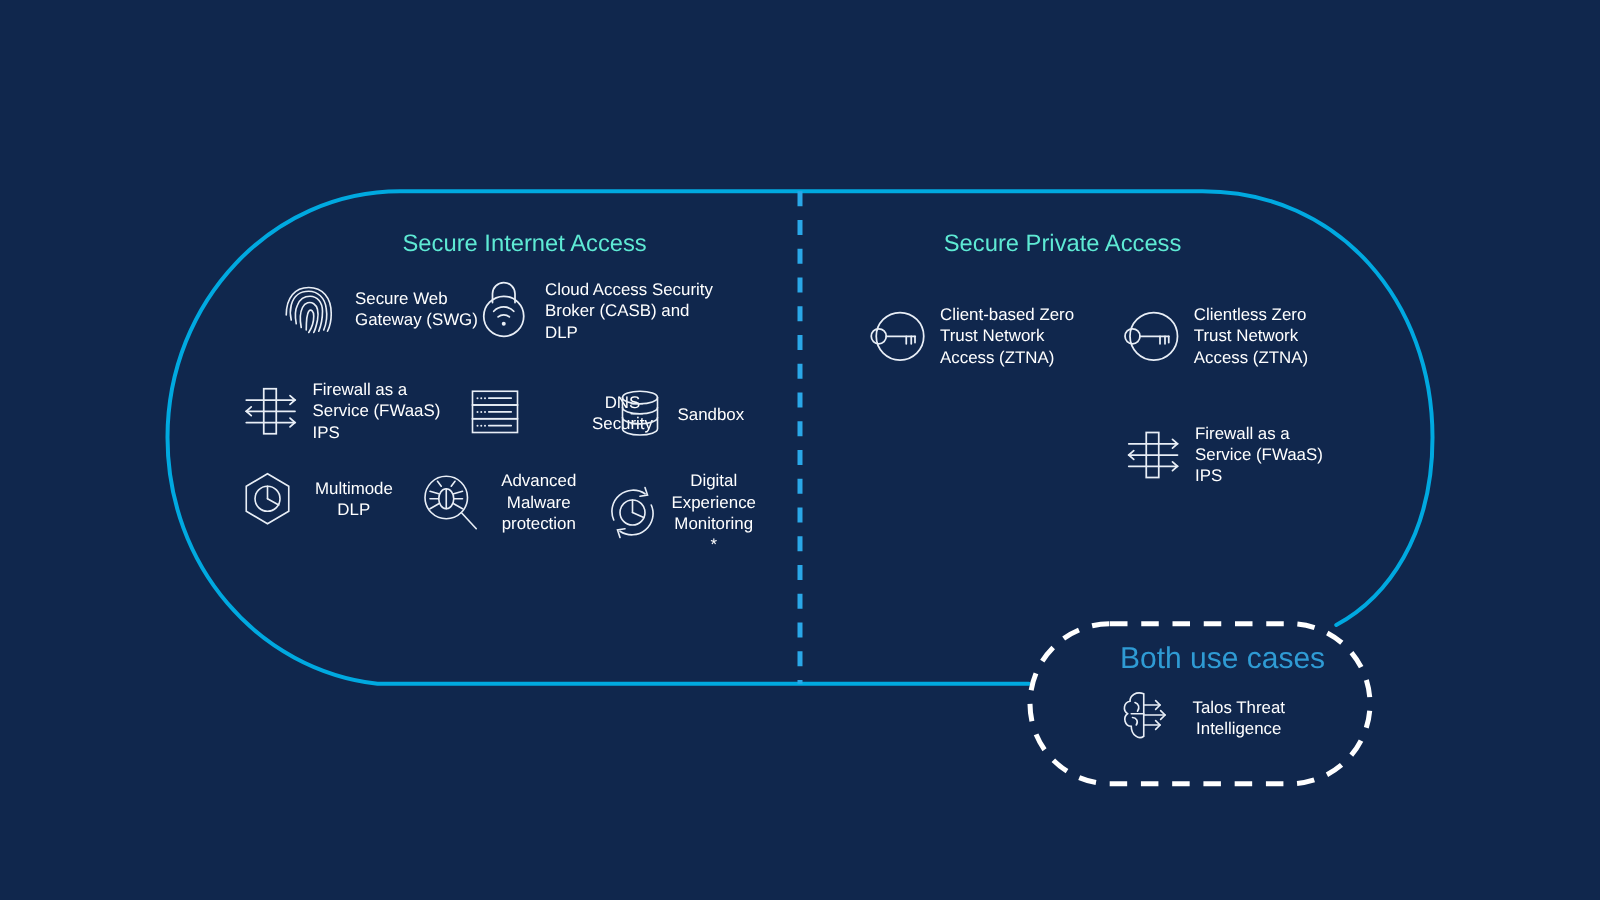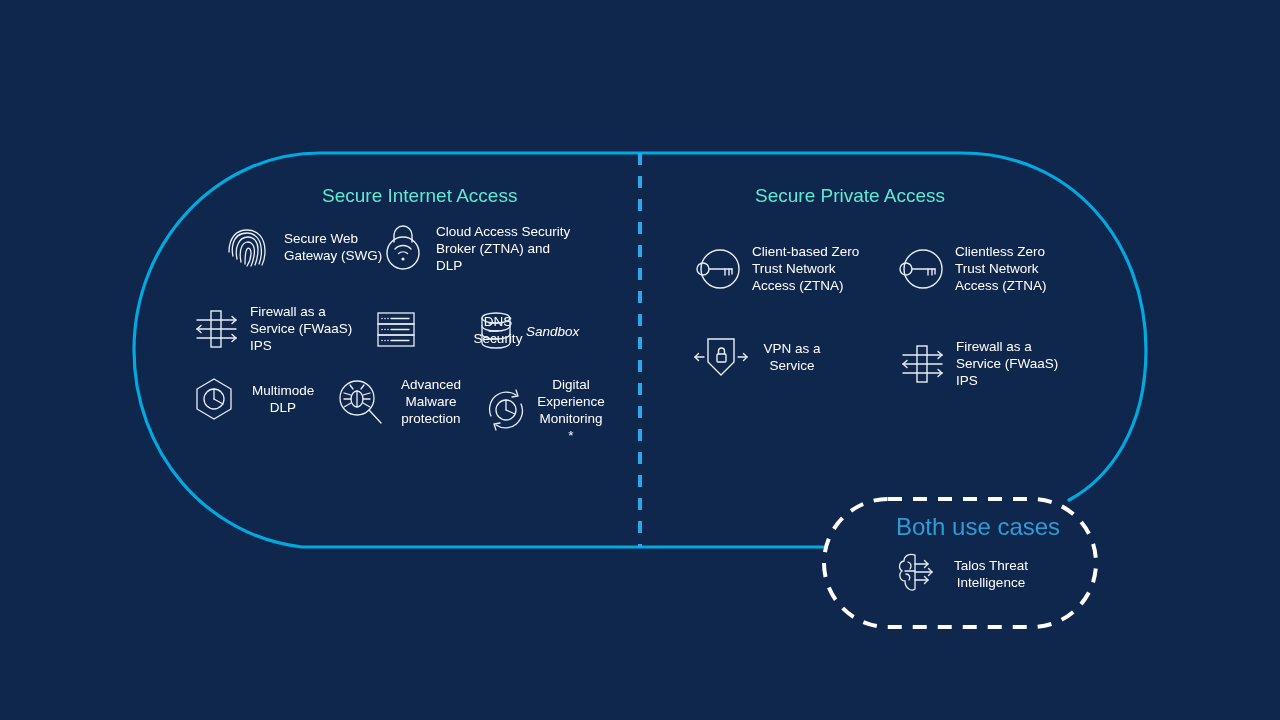--- a/index.html
+++ b/index.html
@@ -101,21 +101,21 @@
   <div class="item" style="left:380px; top:222px;">
     <svg class="ico" width="46" height="52" viewBox="0 0 46 52">
       <g fill="none" stroke="#e8eef6" stroke-width="1.4" stroke-linecap="round">
         <path d="M14 20 L14 13 a9 9 0 0 1 18 0 L32 20"></path>
         <circle cx="23" cy="31" r="16"></circle>
         <path d="M15 27 a11 11 0 0 1 16 0"></path>
         <path d="M18.5 31.5 a7 7 0 0 1 9 0"></path>
         <circle cx="23" cy="37" r="1.6" fill="#e8eef6" stroke="none"></circle>
       </g>
     </svg>
-    <div class="lbl lbl-l" style="margin-left:10px; width:140px;">Cloud Access Security Broker (ZTNA) and DLP</div>
+    <div class="lbl lbl-l" style="margin-left:10px; width:140px;">Cloud Access Security Broker (CASB) and DLP</div>
   </div>
 
   <div class="item" style="left:192px; top:303px;">
     <svg class="ico" width="50" height="50" viewBox="0 0 50 50">
       <g fill="none" stroke="#e8eef6" stroke-width="1.4" stroke-linecap="round">
         <rect x="19" y="7" width="10" height="36"></rect>
         <path d="M5 16 L44 16"></path>
           <path d="M40 12.5 L44 16 L40 19.5"></path>
         <path d="M44 25 L5 25"></path>
           <path d="M9 21.5 L5 25 L9 28.5"></path>
@@ -142,21 +142,21 @@
         <circle cx="11" cy="21.5" r="0.8" fill="#e8eef6" stroke="none"></circle>
         <circle cx="14" cy="21.5" r="0.8" fill="#e8eef6" stroke="none"></circle>
         <circle cx="8" cy="32.5" r="0.8" fill="#e8eef6" stroke="none"></circle>
         <circle cx="11" cy="32.5" r="0.8" fill="#e8eef6" stroke="none"></circle>
         <circle cx="14" cy="32.5" r="0.8" fill="#e8eef6" stroke="none"></circle>
       </g>
     </svg>
     <div class="lbl lbl-c" style="margin-left:16px; width:56px;">DNS Security</div>
   </div>
 
-  <div class="item" style="left:476px; top:308px;font-style:italic;">
+  <div class="item" style="left:492px; top:308px;">
     <svg class="ico" width="40" height="46" viewBox="0 0 40 46">
       <g fill="none" stroke="#e8eef6" stroke-width="1.3" stroke-linecap="round">
         <ellipse cx="20" cy="10" rx="14" ry="5"></ellipse>
         <path d="M6 10 L6 35 a14 5 0 0 0 28 0 L34 10"></path>
         <path d="M6 18 a14 5 0 0 0 28 0"></path>
         <path d="M6 26 a14 5 0 0 0 28 0"></path>
         <path d="M13 15 L22 15"></path>
           <path d="M13 23 L22 23"></path>
           <path d="M13 31 L22 31"></path>
       </g>
@@ -233,34 +233,20 @@
         <circle cx="9" cy="25" r="6"></circle>
         <path d="M15 25 L38 25"></path>
         <path d="M31 25 L31 31"></path>
         <path d="M35 25 L35 31"></path>
         <path d="M38 25 L38 30"></path>
       </g>
     </svg>
     <div class="lbl lbl-l" style="margin-left:8px; width:122px;">Clientless Zero Trust Network Access (ZTNA)</div>
   </div>
 
-  <div class="item" style="left:692px; top:333px;">
-    <svg class="ico" width="58" height="48" viewBox="0 0 58 48">
-      <g fill="none" stroke="#e8eef6" stroke-width="1.4" stroke-linecap="round">
-        <path d="M16 6 L42 6 L42 29 L29 42 L16 29 Z"></path>
-        <rect x="25" y="21" width="9" height="8" rx="1"></rect>
-        <path d="M26.5 21 L26.5 18 a3 3 0 0 1 6 0 L32.5 21"></path>
-        <path d="M12 24 L3 24"></path>
-          <path d="M6.5 20.5 L3 24 L6.5 27.5"></path>
-        <path d="M46 24 L55 24"></path>
-          <path d="M51.5 20.5 L55 24 L51.5 27.5"></path>
-      </g>
-    </svg>
-    <div class="lbl lbl-c" style="margin-left:8px; width:68px;">VPN as a Service</div>
-  </div>
 
   <div class="item" style="left:898px; top:338px;">
     <svg class="ico" width="50" height="50" viewBox="0 0 50 50">
       <g fill="none" stroke="#e8eef6" stroke-width="1.4" stroke-linecap="round">
         <rect x="19" y="7" width="10" height="36"></rect>
         <path d="M5 16 L44 16"></path>
           <path d="M40 12.5 L44 16 L40 19.5"></path>
         <path d="M44 25 L5 25"></path>
           <path d="M9 21.5 L5 25 L9 28.5"></path>
         <path d="M5 34 L44 34"></path>

